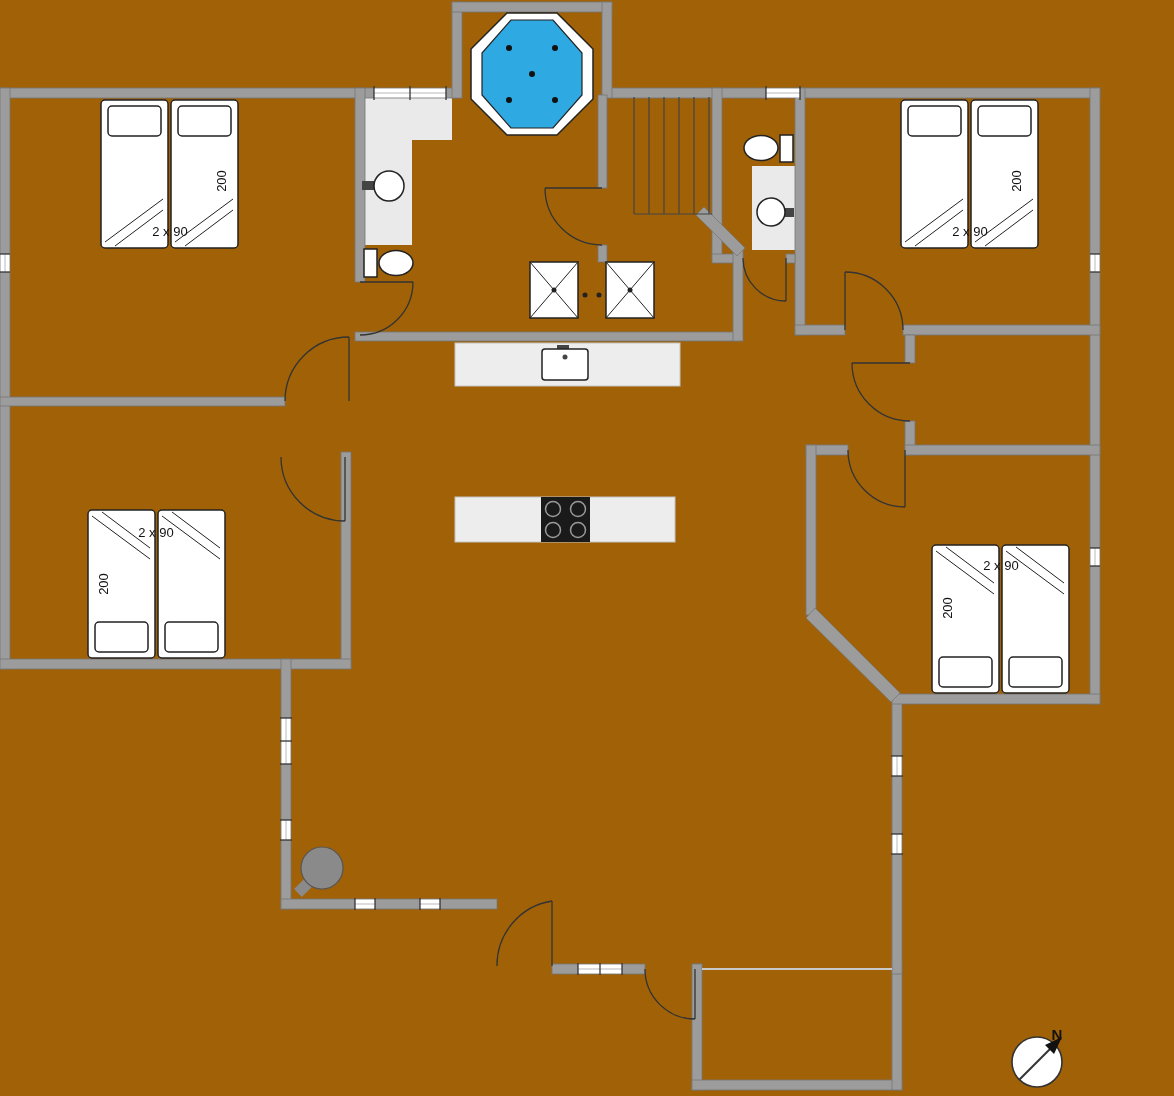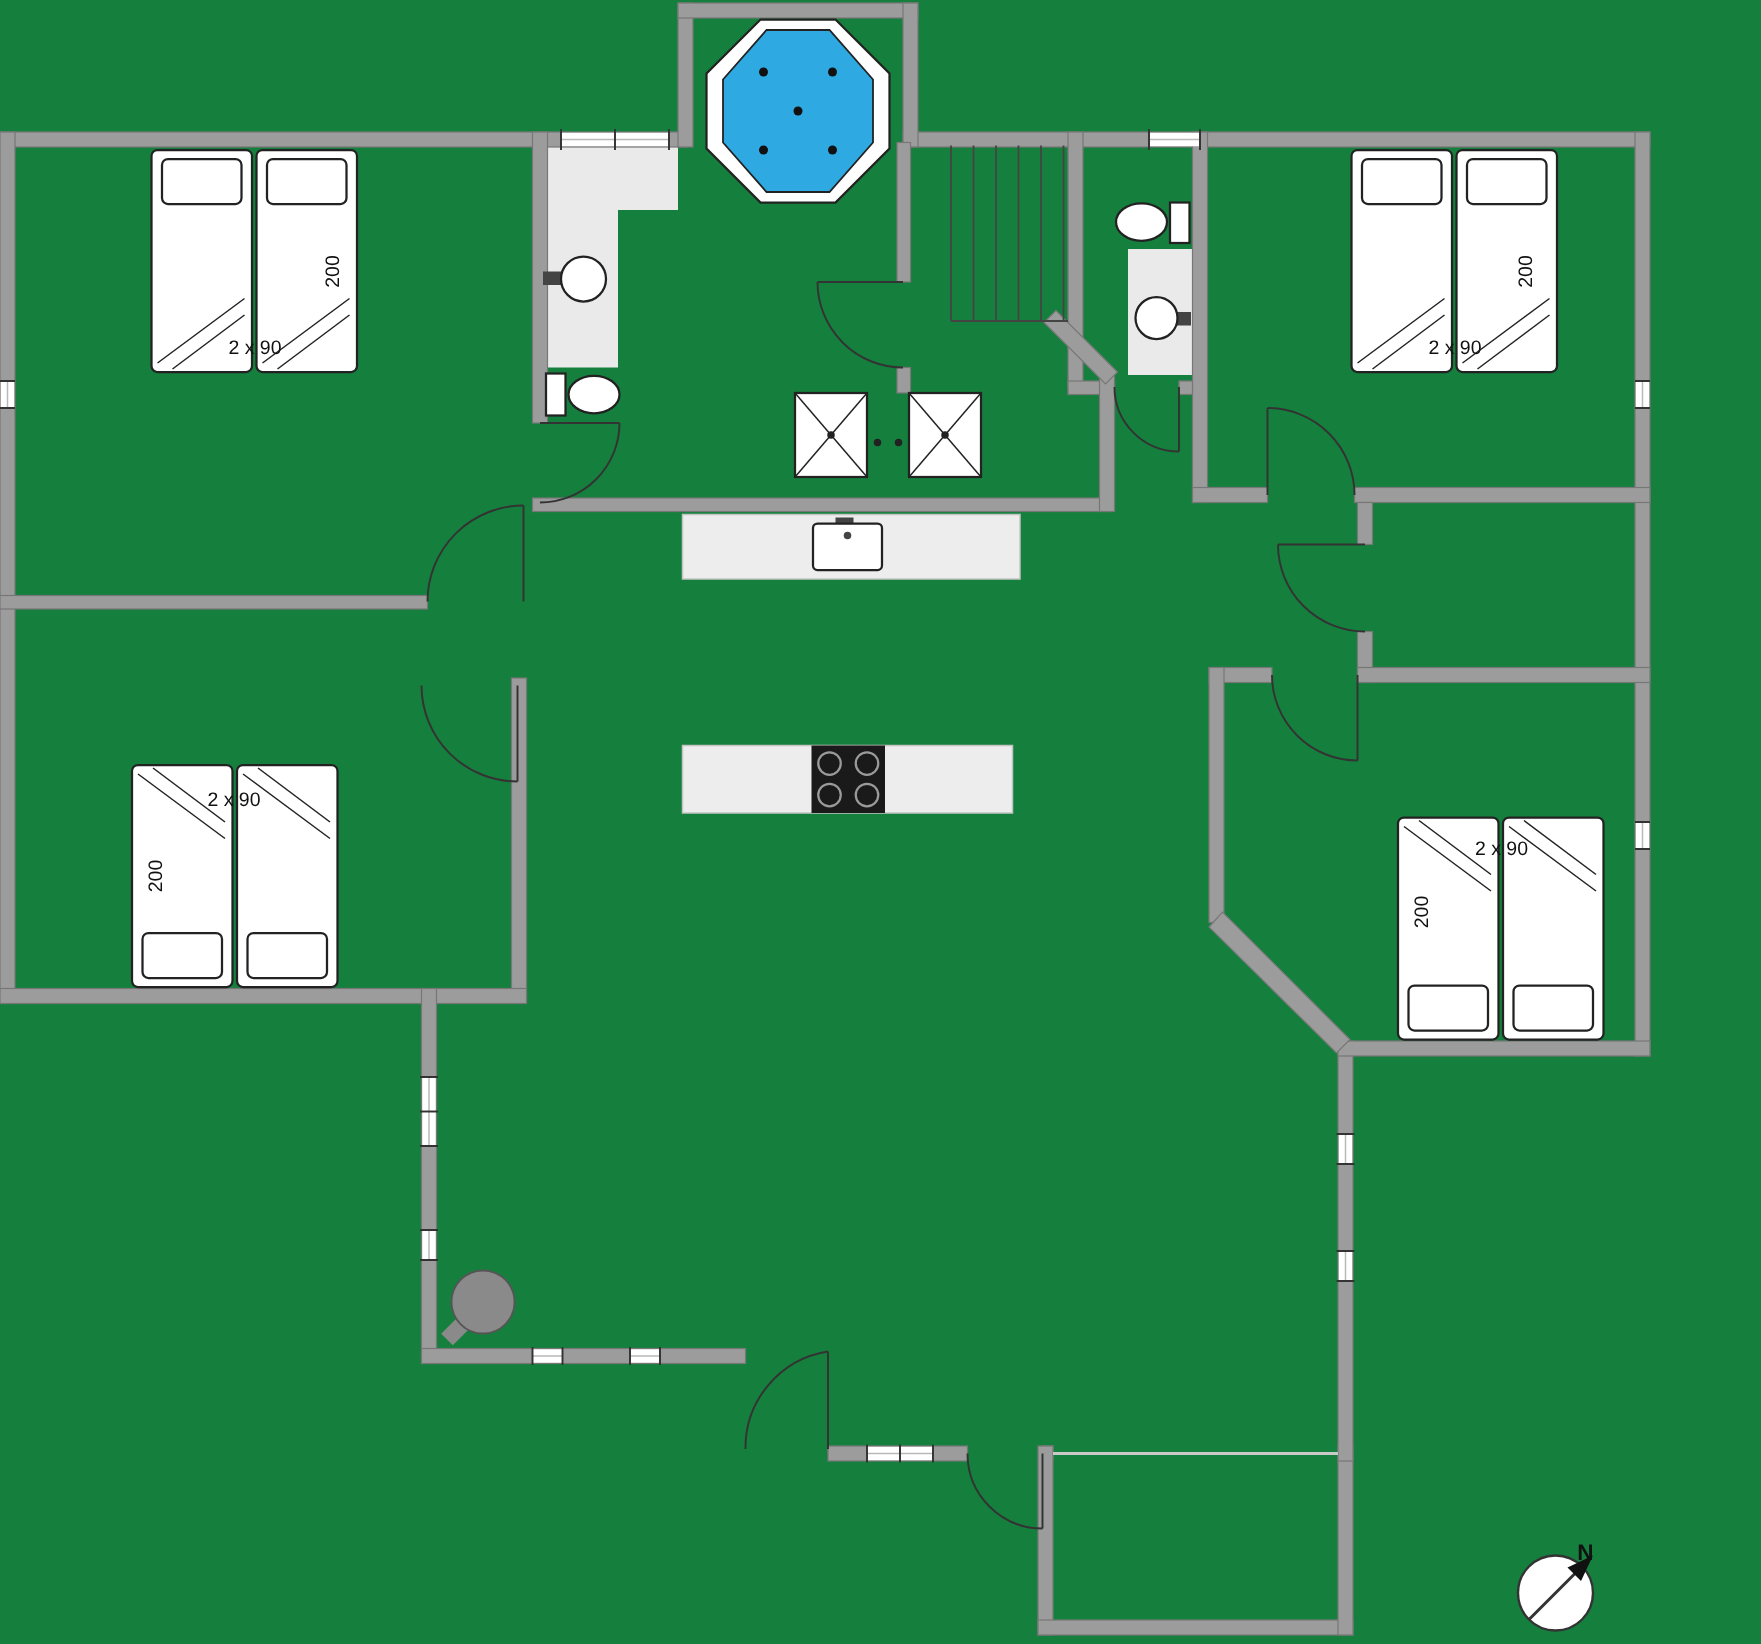--- a/index.html
+++ b/index.html
@@ -1,16 +1,16 @@
 <!DOCTYPE html>
 <html><head>
 <meta charset="utf-8">
 <style>
   html,body{margin:0;padding:0;background:#fff}
-  .stage{position:relative;width:1174px;height:1096px;background:#15803d;overflow:hidden}
+  .stage{position:relative;width:1174px;height:1096px;background:#a16207;overflow:hidden}
   svg{display:block}
   .walls rect,.walls polygon{stroke:#777;stroke-width:.8}
   .fix{fill:#fff;stroke:#222;stroke-width:1.5}
   .thin{stroke:#222;stroke-width:1;fill:none}
   .arc{fill:none;stroke:#333;stroke-width:1.3}
   .leaf{stroke:#333;stroke-width:1.3}
   .wgap{fill:#fff}
   .wline{stroke:#b9b9b9;stroke-width:1}
   .wtick{stroke:#333;stroke-width:1.3}
   .steps line{stroke:#444;stroke-width:1.2}

